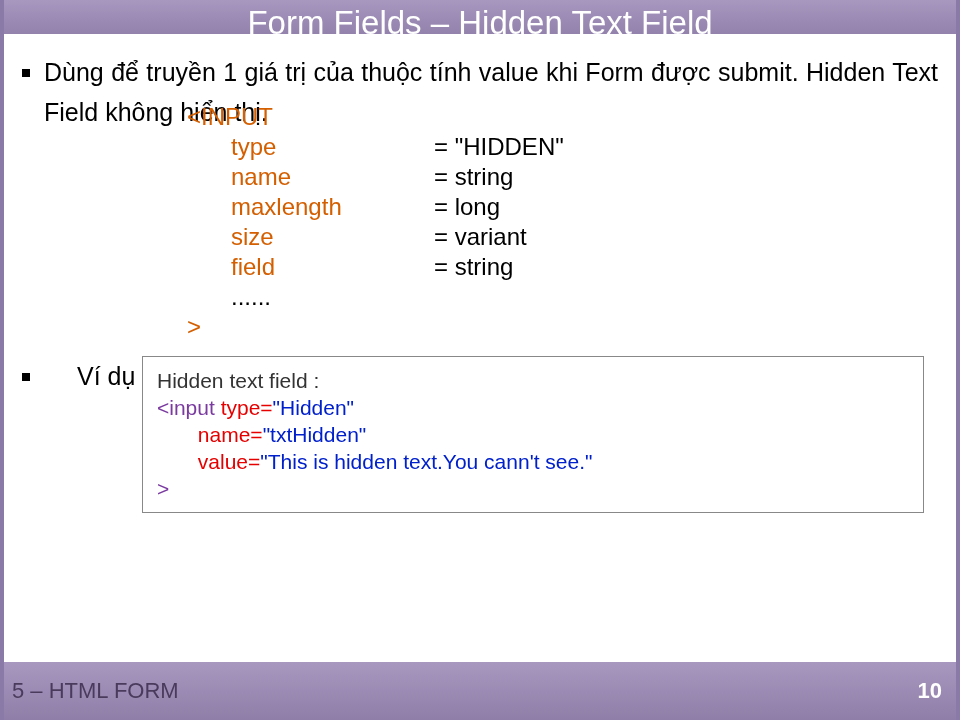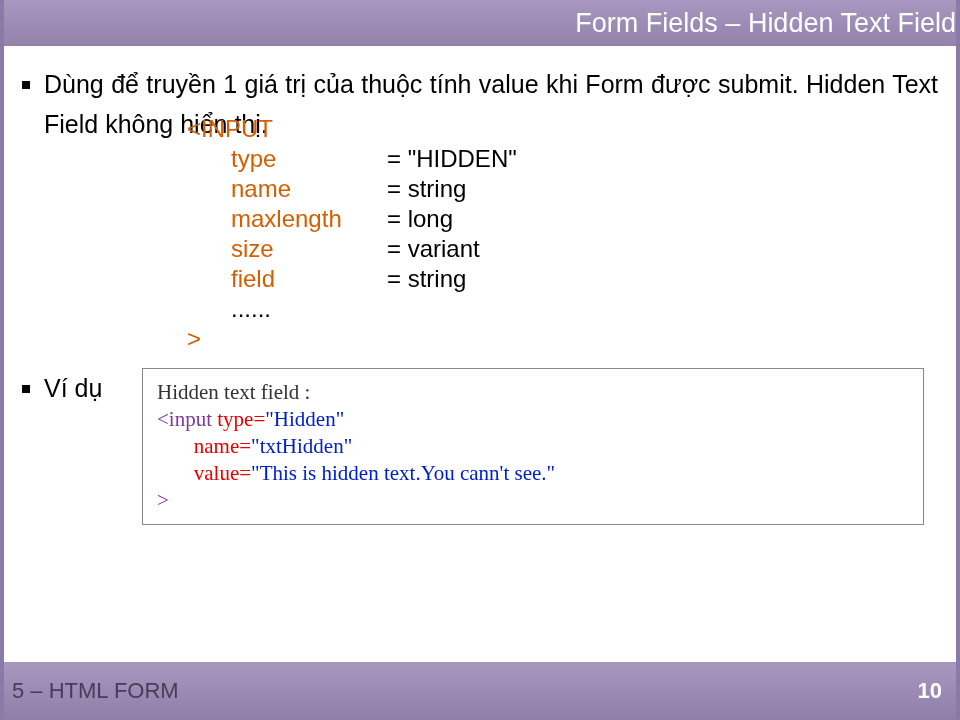--- a/index.html
+++ b/index.html
@@ -7,25 +7,25 @@
     width: 960px;
     height: 720px;
     background: #fff;
     font-family: Verdana, Arial, sans-serif;
     position: relative;
     overflow: hidden;
     border-left: 4px solid #8a7aa8;
     border-right: 4px solid #8a7aa8;
   }
   .title-bar {
-    height: 46px;
+    height: 34px;
     background: linear-gradient(to bottom, #a898c0 0%, #9282ac 100%);
     color: #fff;
-    font-size: 27px;
-    text-align: right;
+    font-size: 33px;
+    text-align: center;
     line-height: 46px;
     font-weight: normal;
   }
   .content {
     padding: 18px 18px 0 18px;
   }
   .bullet {
     display: flex;
     align-items: flex-start;
     font-size: 25px;
@@ -47,20 +47,21 @@
   .syntax-block {
     margin-left: 165px;
     font-size: 24px;
     line-height: 30px;
     font-family: Verdana, Arial, sans-serif;
     margin-top: -40px;
     margin-bottom: 14px;
   }
   .syntax-row {
     display: flex;
+    gap: 47px;
   }
   .syntax-key {
     color: #d45f00;
     width: 200px;
     padding-left: 44px;
   }
   .syntax-val {
     color: #000;
   }
   .syntax-tag {
@@ -73,21 +74,21 @@
     display: flex;
     align-items: flex-start;
     margin-top: 6px;
   }
   .example-label-col {
     width: 120px;
   }
   .example-box {
     border: 1px solid #888;
     padding: 10px 14px 10px 14px;
-    font-family: Liberation Serif, serif;
+    font-family: Liberation Sans, sans-serif;
     font-size: 21px;
     line-height: 27px;
     width: 782px;
     white-space: pre;
     color: #333;
   }
   .ex-label { color: #333; }
   .ex-tag { color: #7a3aa0; }
   .ex-attr { color: #e60000; }
   .ex-val { color: #0020cc; }
@@ -152,21 +153,21 @@
     <div class="syntax-row">
       <div class="syntax-key">field</div>
       <div class="syntax-val">= string</div>
     </div>
     <div class="syntax-dots">......</div>
     <div class="syntax-tag">&gt;</div>
   </div>
 
   <div class="example-wrap">
     <div class="example-label-col">
-      <div class="bullet" style="margin-bottom:15px;">
+      <div class="bullet" style="margin-bottom:15px;gap:33px;">
         <div class="square"></div>
         <div class="text">Ví dụ</div>
       </div>
     </div>
     <div class="example-box"><span class="ex-label">Hidden text field :</span>
 <span class="ex-tag">&lt;input </span><span class="ex-attr">type=</span><span class="ex-val">"Hidden"</span>
        <span class="ex-attr">name=</span><span class="ex-val">"txtHidden"</span>
        <span class="ex-attr">value=</span><span class="ex-val">"This is hidden text.You cann't see."</span>
 <span class="ex-tag">&gt;</span></div>
   </div>

